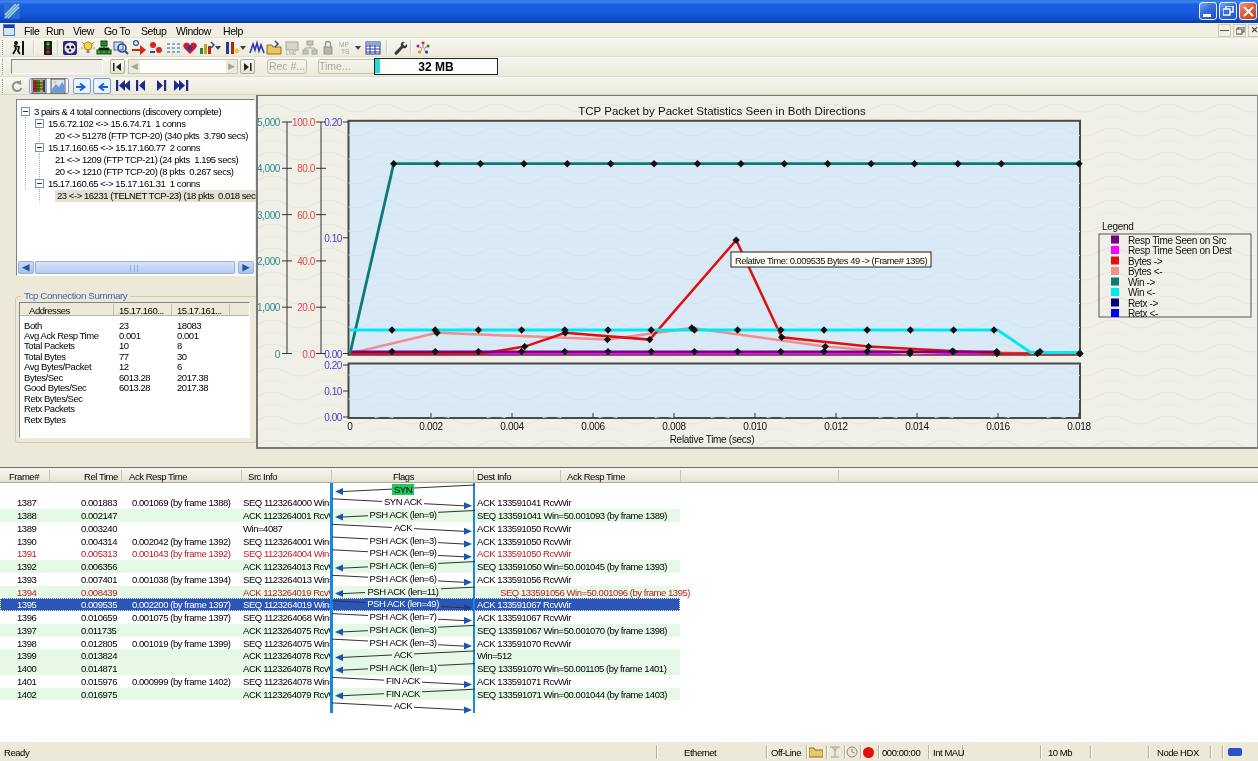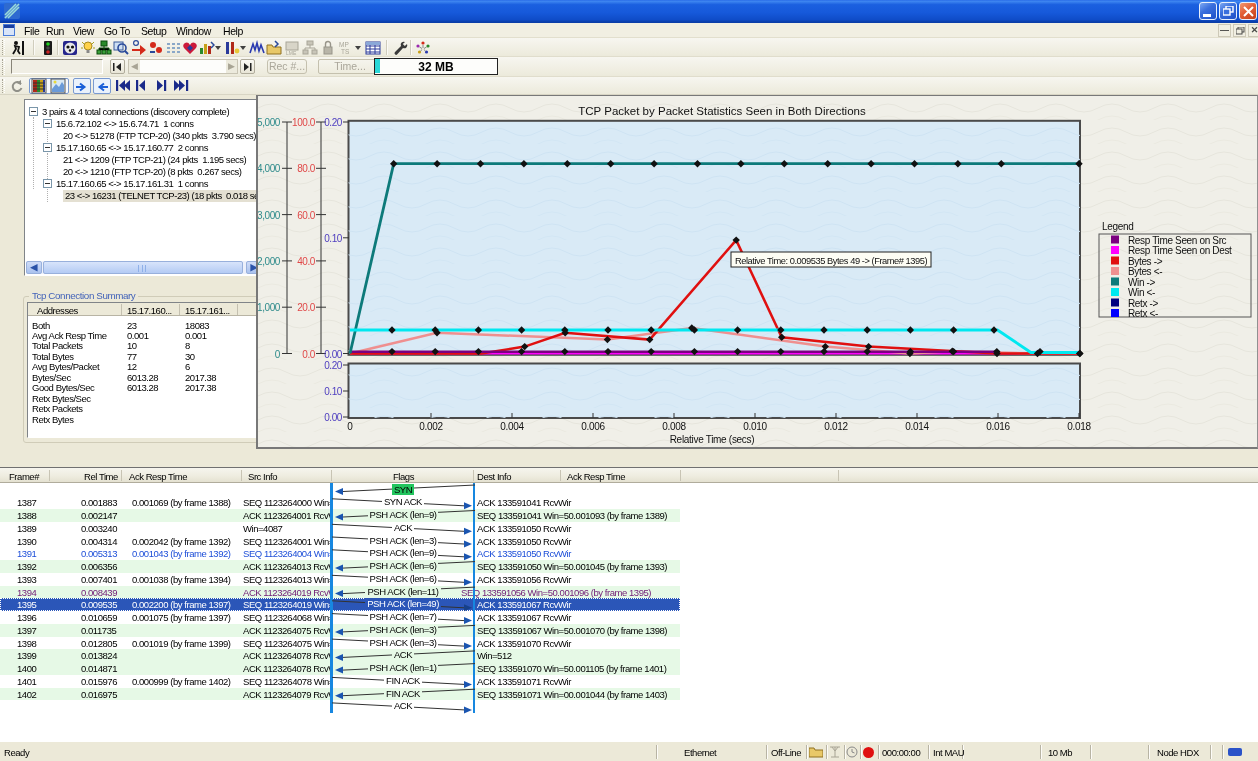--- a/index.html
+++ b/index.html
@@ -18,21 +18,21 @@
 .mdibtn { position:absolute; top:1px; width:13px; height:13px; border:1px solid #cdc9b8; background:#f1efe2; color:#4a4a48; font-size:9px; text-align:center; line-height:11px; font-weight:bold; }
 
 #toolbar1 { left:0; top:38px; width:1258px; height:19px; background:linear-gradient(180deg,#f7f6f0,#eceadb); border-bottom:1px solid #e0ddcc; }
 #toolbar2 { left:0; top:57px; width:1258px; height:20px; background:linear-gradient(180deg,#f7f6f0,#eceadb); border-bottom:1px solid #e0ddcc; }
 #toolbar3 { left:0; top:77px; width:1258px; height:18px; background:linear-gradient(180deg,#f7f6f0,#eceadb); border-bottom:1px solid #d8d5c4; }
 .grip { position:absolute; left:2px; width:3px; border-left:1px dotted #a8a494; border-right:1px dotted #fff; }
 .tsep { position:absolute; width:2px; border-left:1px solid #d0cdbd; border-right:1px solid #fbfaf6; }
 .icon16 { position:absolute; width:16px; height:16px; }
 .ddarr { position:absolute; width:0; height:0; border-left:3px solid transparent; border-right:3px solid transparent; border-top:4px solid #404040; }
 
-#leftpanel { left:16px; top:95px; width:256px; height:354px; background:#ece9d8;text-decoration:underline; }
+#leftpanel { left:8px; top:95px; width:256px; height:354px; background:#ece9d8;text-decoration:underline; }
 #treebox { position:absolute; left:8px; top:4px; width:239px; height:177px; background:#fff; border:1px solid; border-color:#808488 #fff #fff #808488; }
 .treeitem { position:absolute; font-size:9.5px; letter-spacing:-0.45px; line-height:12px; white-space:nowrap; color:#000; }
 .minusbox { position:absolute; width:9px; height:9px; border:1px solid #7a96aa; background:#fff; }
 .minusbox::after { content:""; position:absolute; left:1px; right:1px; top:3px; height:1px; background:#333; }
 
 #hscroll { position:absolute; left:1px; bottom:1px; width:236px; height:13px; background:#ecf0fb; }
 .scrollarrow { position:absolute; top:0; width:16px; height:13px; background:linear-gradient(180deg,#cfdcf8,#aac2ee); border:1px solid #98b0dc; border-radius:2px; color:#2a52a8; font-size:9px; line-height:11px; text-align:center; font-weight:bold; }
 #hthumb { position:absolute; left:17px; top:0; width:200px; height:13px; background:linear-gradient(180deg,#d8e4fb,#b4cbf4); border:1px solid #98b0dc; border-radius:2px; }
 
 #sumgroup { position:absolute; left:7px; top:201px; width:242px; height:147px; border:1px solid #d0ccb8; border-radius:3px; }
@@ -236,21 +236,21 @@
     <div class="abs" style="left:128px;top:2px;width:110px;height:15px;background:#fdfdfb;border:1px solid #c8c4b4"></div>
     <div class="abs" style="left:129px;top:3px;width:11px;height:13px;background:#eceadd;color:#a8a494;font-size:9px;text-align:center;line-height:13px">◀</div>
     <div class="abs" style="left:226px;top:3px;width:11px;height:13px;background:#eceadd;color:#a8a494;font-size:9px;text-align:center;line-height:13px">▶</div>
     <div class="abs" style="left:240px;top:2px;width:15px;height:15px;background:linear-gradient(180deg,#faf9f4,#e8e5d6);border:1px solid #b0ac9c;border-radius:2px">
       <svg width="13" height="13" style="position:absolute;left:1px;top:1px">
         <path d="M2 2 L7 6 L2 10 Z" fill="#222"></path>
         <rect x="8" y="2" width="1.5" height="8" fill="#222"></rect>
       </svg>
     </div>
     <div class="abs" style="left:267px;top:2px;width:40px;height:15px;border:1.5px solid #c4c0ae;border-radius:3px;color:#aaa69a;font-size:10.5px;text-align:center;line-height:12px">Rec #...</div>
-    <div class="abs" style="left:318px;top:2px;width:64px;height:15px;border:1.5px solid #c4c0ae;border-radius:2px;color:#aaa69a;font-size:10.5px;text-align:center;line-height:12px">Time...</div>
+    <div class="abs" style="left:318px;top:2px;width:64px;height:15px;border:1.5px solid #c4c0ae;border-radius:2px;color:#aaa69a;font-size:10.5px;line-height:12px">Time...</div>
     <div class="abs" style="left:374px;top:1px;width:124px;height:17px;background:#fdfdfb;border:1.5px solid #222">
       <div style="position:absolute;left:0;top:0;width:5px;height:14px;background:#2ad8d8"></div>
       <div style="position:absolute;left:0;top:1px;width:100%;text-align:center;font-size:12px;font-weight:bold">32 MB</div>
     </div>
   </div>
 <div id="toolbar3" class="abs">
     <div class="grip" style="top:2px;height:14px"></div>
     <svg class="abs" style="left:10px;top:2px" width="14" height="14">
       <path d="M11 5 A4.5 4.5 0 1 0 11.5 9" fill="none" stroke="#909088" stroke-width="2"></path>
       <path d="M11 1 L11 6 L6.5 4 Z" fill="#909088"></path>
@@ -565,45 +565,45 @@
       <div class="cell" style="left:243px;width:88px;overflow:hidden">Win=4087</div>
       <div class="cell" style="left:477px">ACK 133591050 RcvWir</div>
     </div>
     <div class="row" style="top:51.5px;background:#fff;color:#000">
       <div class="cell" style="left:17px">1390</div>
       <div class="cell" style="left:81px">0.004314</div>
       <div class="cell" style="left:132px">0.002042 (by frame 1392)</div>
       <div class="cell" style="left:243px;width:88px;overflow:hidden">SEQ 1123264001 Win=</div>
       <div class="cell" style="left:477px">ACK 133591050 RcvWir</div>
     </div>
-    <div class="row" style="top:64.3px;background:#fff;color:#1d4ed8">
+    <div class="row" style="top:64.3px;background:#fff;color:#b91c1c">
       <div class="cell" style="left:17px">1391</div>
       <div class="cell" style="left:81px">0.005313</div>
       <div class="cell" style="left:132px">0.001043 (by frame 1392)</div>
       <div class="cell" style="left:243px;width:88px;overflow:hidden">SEQ 1123264004 Win=</div>
       <div class="cell" style="left:477px">ACK 133591050 RcvWir</div>
     </div>
     <div class="row" style="top:77.1px;background:#e6f9e6;color:#000">
       <div class="cell" style="left:17px">1392</div>
       <div class="cell" style="left:81px">0.006356</div>
       <div class="cell" style="left:243px;width:88px;overflow:hidden">ACK 1123264013 RcvWi</div>
       <div class="cell" style="left:477px">SEQ 133591050 Win=50.001045 (by frame 1393)</div>
     </div>
     <div class="row" style="top:89.8px;background:#fff;color:#000">
       <div class="cell" style="left:17px">1393</div>
       <div class="cell" style="left:81px">0.007401</div>
       <div class="cell" style="left:132px">0.001038 (by frame 1394)</div>
       <div class="cell" style="left:243px;width:88px;overflow:hidden">SEQ 1123264013 Win=</div>
       <div class="cell" style="left:477px">ACK 133591056 RcvWir</div>
     </div>
-    <div class="row" style="top:102.6px;background:#e6f9e6;color:#701a75">
+    <div class="row" style="top:102.6px;background:#e6f9e6;color:#b91c1c">
       <div class="cell" style="left:17px">1394</div>
       <div class="cell" style="left:81px">0.008439</div>
       <div class="cell" style="left:243px;width:88px;overflow:hidden">ACK 1123264019 RcvWi</div>
-      <div class="cell" style="left:461px">SEQ 133591056 Win=50.001096 (by frame 1395)</div>
+      <div class="cell" style="left:500px">SEQ 133591056 Win=50.001096 (by frame 1395)</div>
     </div>
     <div class="row" style="top:115.3px;background:#2b56b8;outline:1px dotted #fff;outline-offset:-1px;color:#fff">
       <div class="cell" style="left:17px">1395</div>
       <div class="cell" style="left:81px">0.009535</div>
       <div class="cell" style="left:132px">0.002200 (by frame 1397)</div>
       <div class="cell" style="left:243px;width:88px;overflow:hidden">SEQ 1123264019 Win=</div>
       <div class="cell" style="left:477px">ACK 133591067 RcvWir</div>
     </div>
     <div class="row" style="top:128.1px;background:#fff;color:#000">
       <div class="cell" style="left:17px">1396</div>

